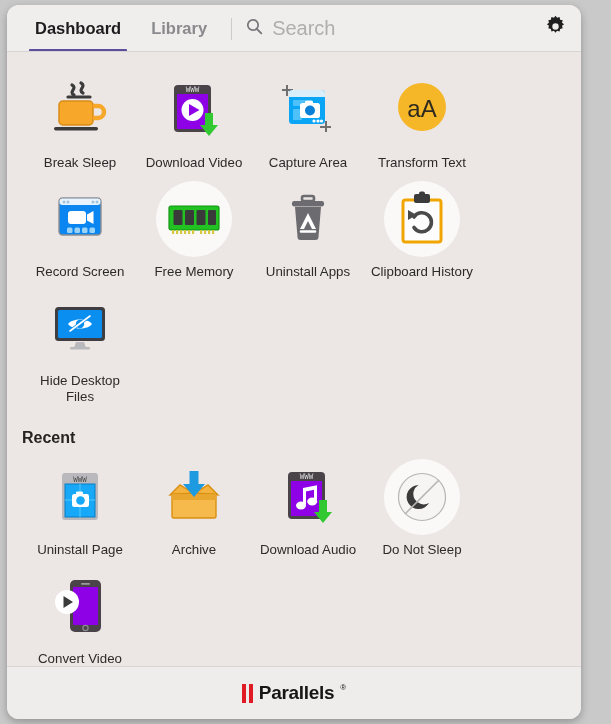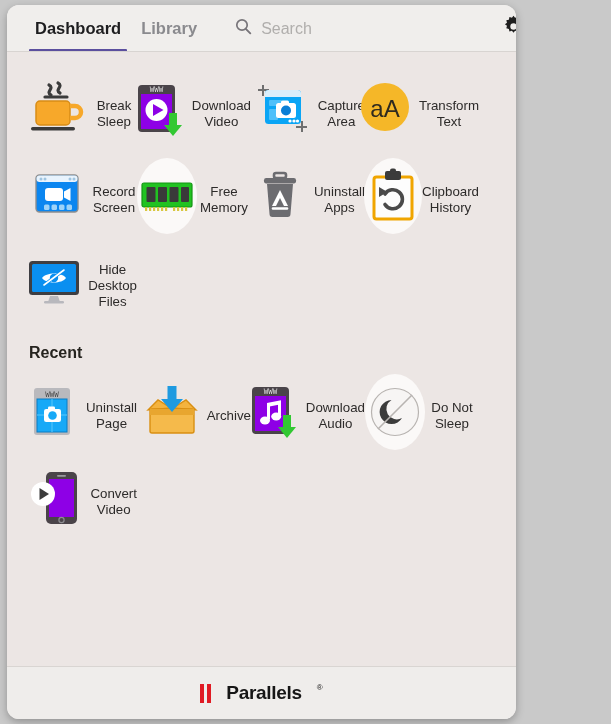--- a/index.html
+++ b/index.html
@@ -9,21 +9,21 @@
     height: 724px;
     overflow: hidden;
     background: #c9c9c9;
     font-family: "Liberation Sans", sans-serif;
   }
 
   #window {
     position: absolute;
     left: 7px;
     top: 5px;
-    width: 509px;
+    width: 574px;
     height: 714px;
     border-radius: 12px;
     background: #f0eeec;
     box-shadow: 0 3px 9px rgba(0,0,0,0.28);
     overflow: hidden;
     display: flex;
     flex-direction: column;
   }
 
   
@@ -86,21 +86,21 @@
     display: flex;
     align-items: center;
     flex: 1 1 auto;
     height: 100%;
   }
   #search-input {
     border: none;
     background: transparent;
     outline: none;
     font-family: "Liberation Sans", sans-serif;
-    font-size: 16px;
+    font-size: 20px;
     color: #2b2b2b;
     width: 240px;
     padding: 0;
     margin-left: 9px;
   }
   #search-input::placeholder { color: #b0aeac; }
 
   #gear-button {
     width: 44px;
     height: 47px;
@@ -124,23 +124,23 @@
     flex-wrap: wrap;
     padding: 0 16px;
     box-sizing: border-box;
   }
 
   .tile {
     width: 114px;
     padding-top: 6px;
     padding-bottom: 4px;
     display: flex;
+    flex-direction: column;
     align-items: center;
     cursor: default;
-    justify-content: flex-end;
   }
 
   .tile-icon {
     width: 76px;
     height: 76px;
     display: flex;
     align-items: center;
     justify-content: center;
     position: relative;
   }
@@ -157,37 +157,37 @@
     text-align: center;
     line-height: 16px;
     max-width: 108px;
     word-wrap: break-word;
   }
 
   .section-title {
     font-size: 16px;
     font-weight: bold;
     color: #26241f;
-    padding: 20px 0 6px 22px;
+    padding: 20px 0 6px 15px;
   }
 
   
   #footer {
     flex: 0 0 52px;
     height: 52px;
     background: #efedeb;
     border-top: 1px solid #d9d5d2;
     display: flex;
     align-items: center;
     justify-content: center;
   }
   #brand {
     display: flex;
     align-items: flex-start;
-    gap: 15px;
+    gap: 6px;
   }
   .bar-pair { display: flex; gap: 3px; margin-top: 1px; }
   .bar {
     width: 4px;
     height: 19px;
     background: #e01b24;
     transform: skewX(0deg);
   }
   #brand-name {
     font-size: 19px;

